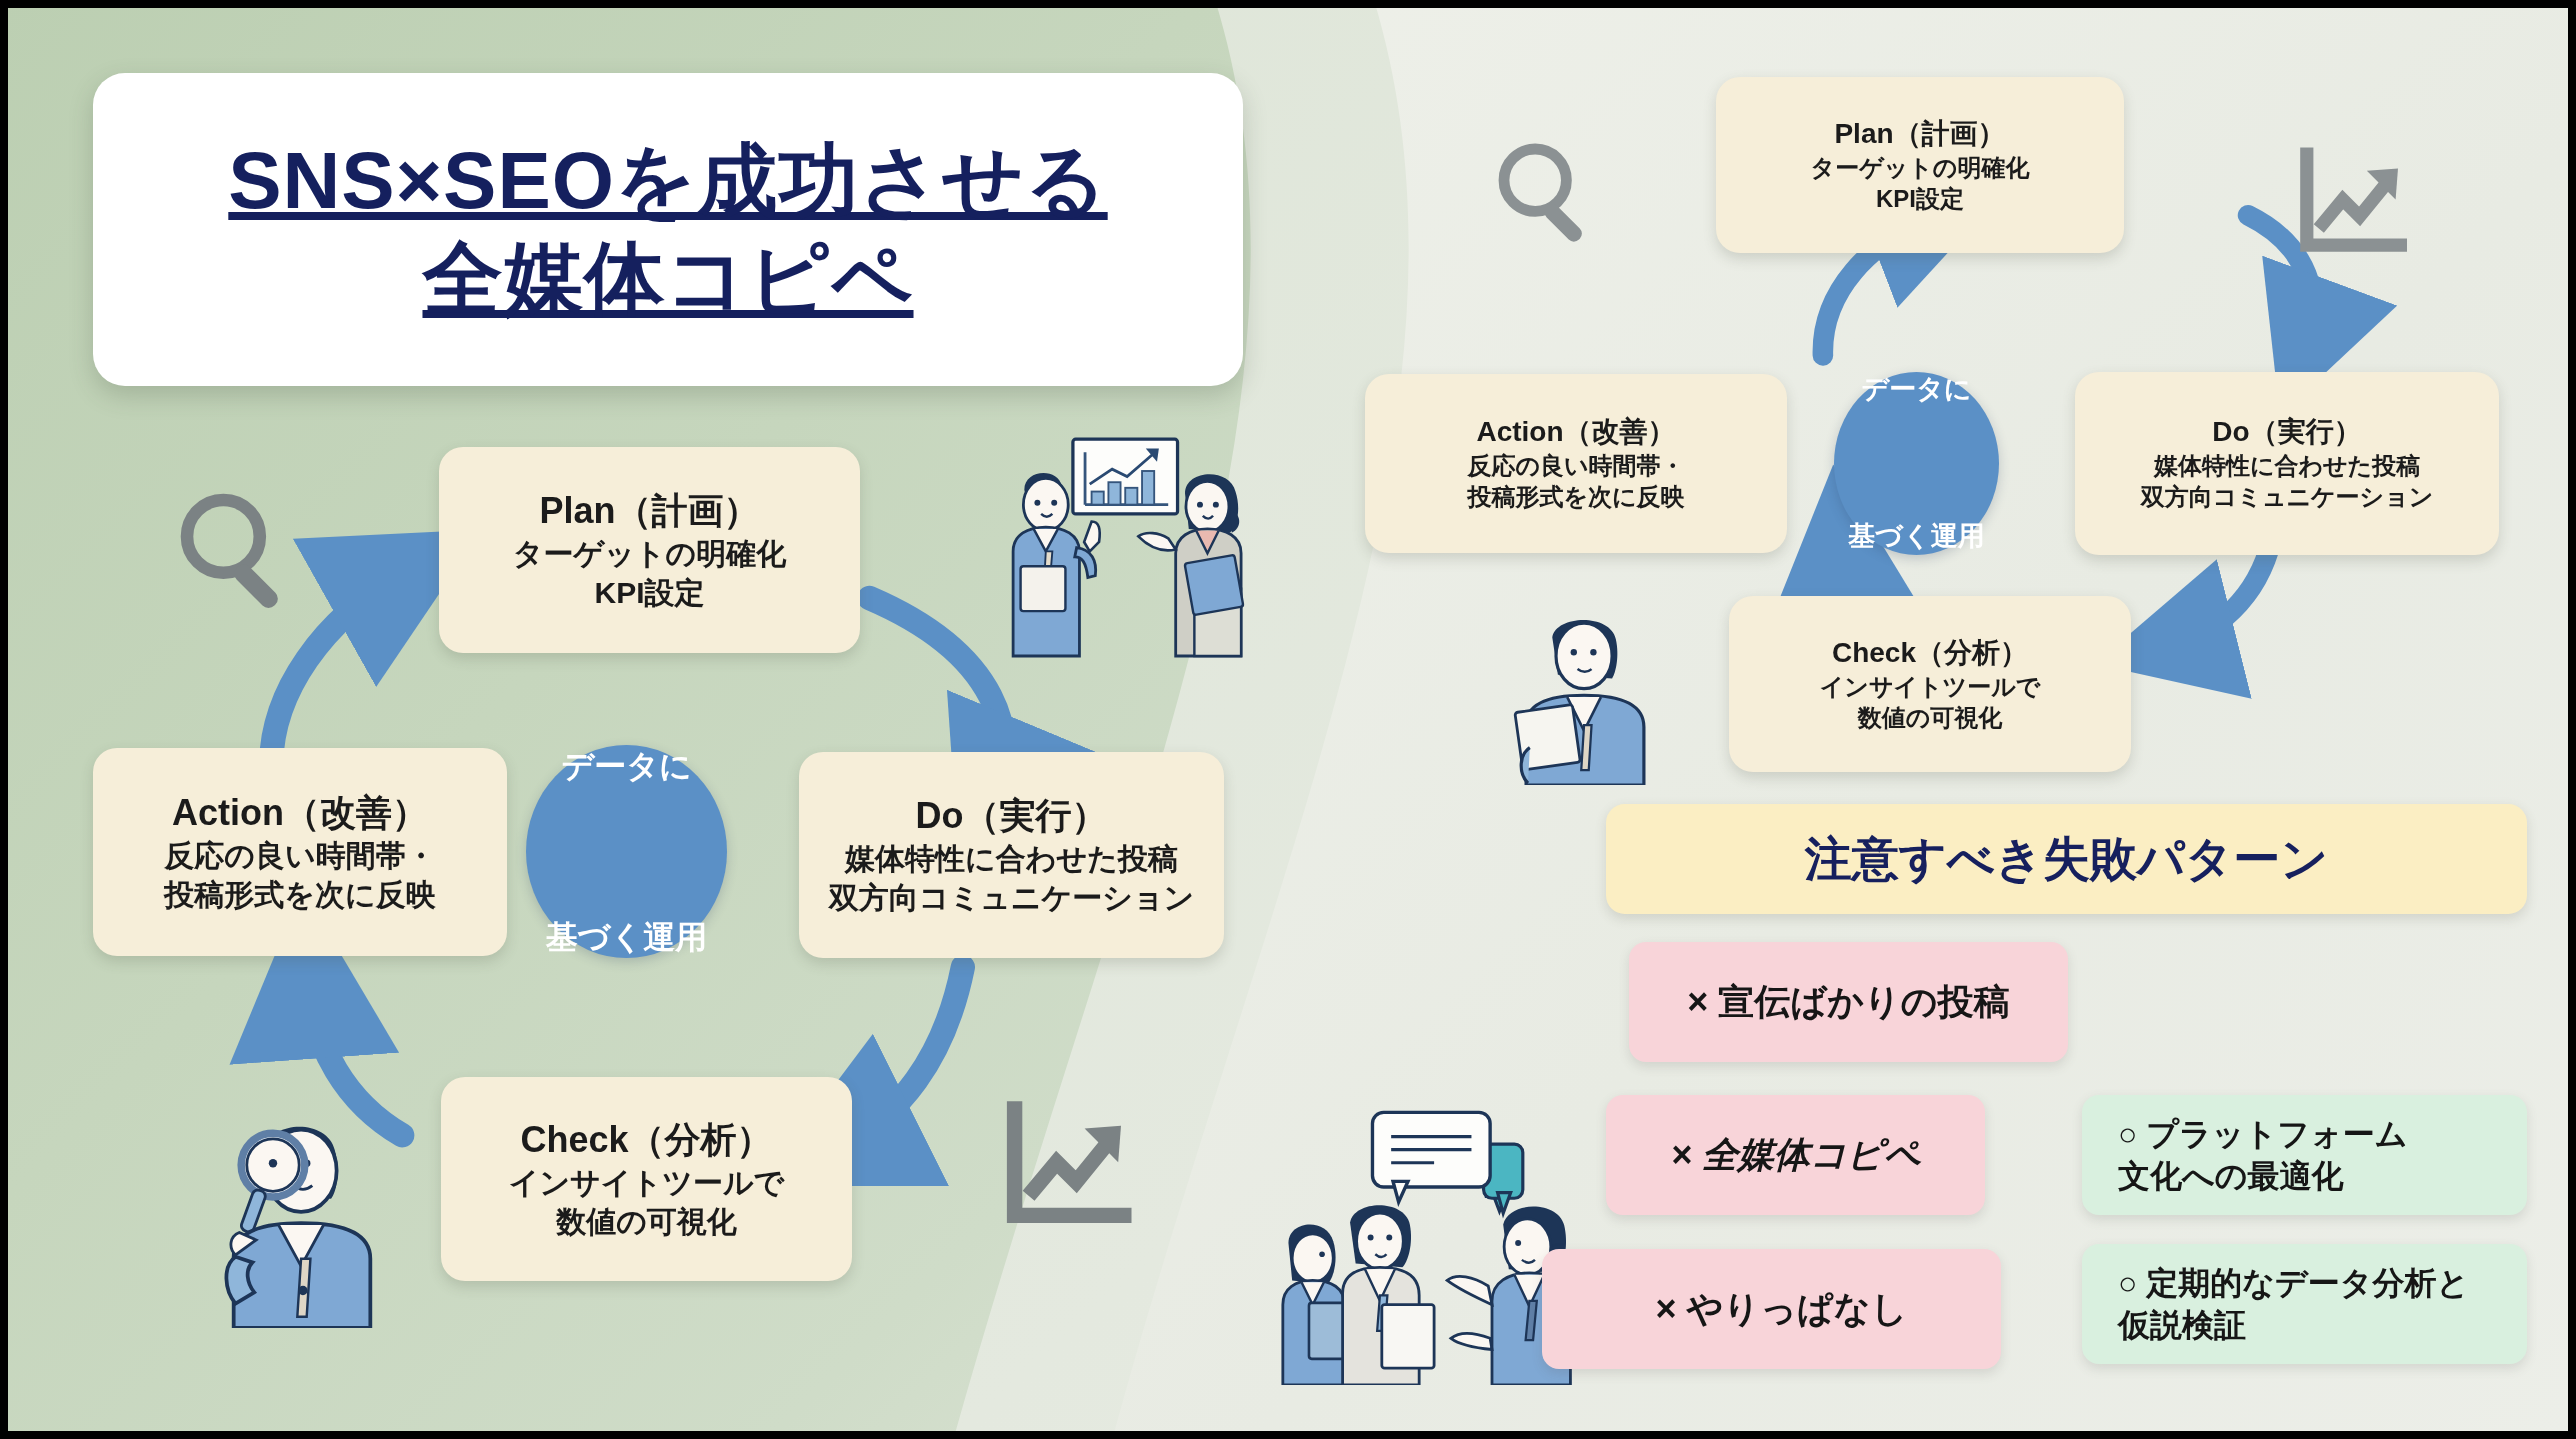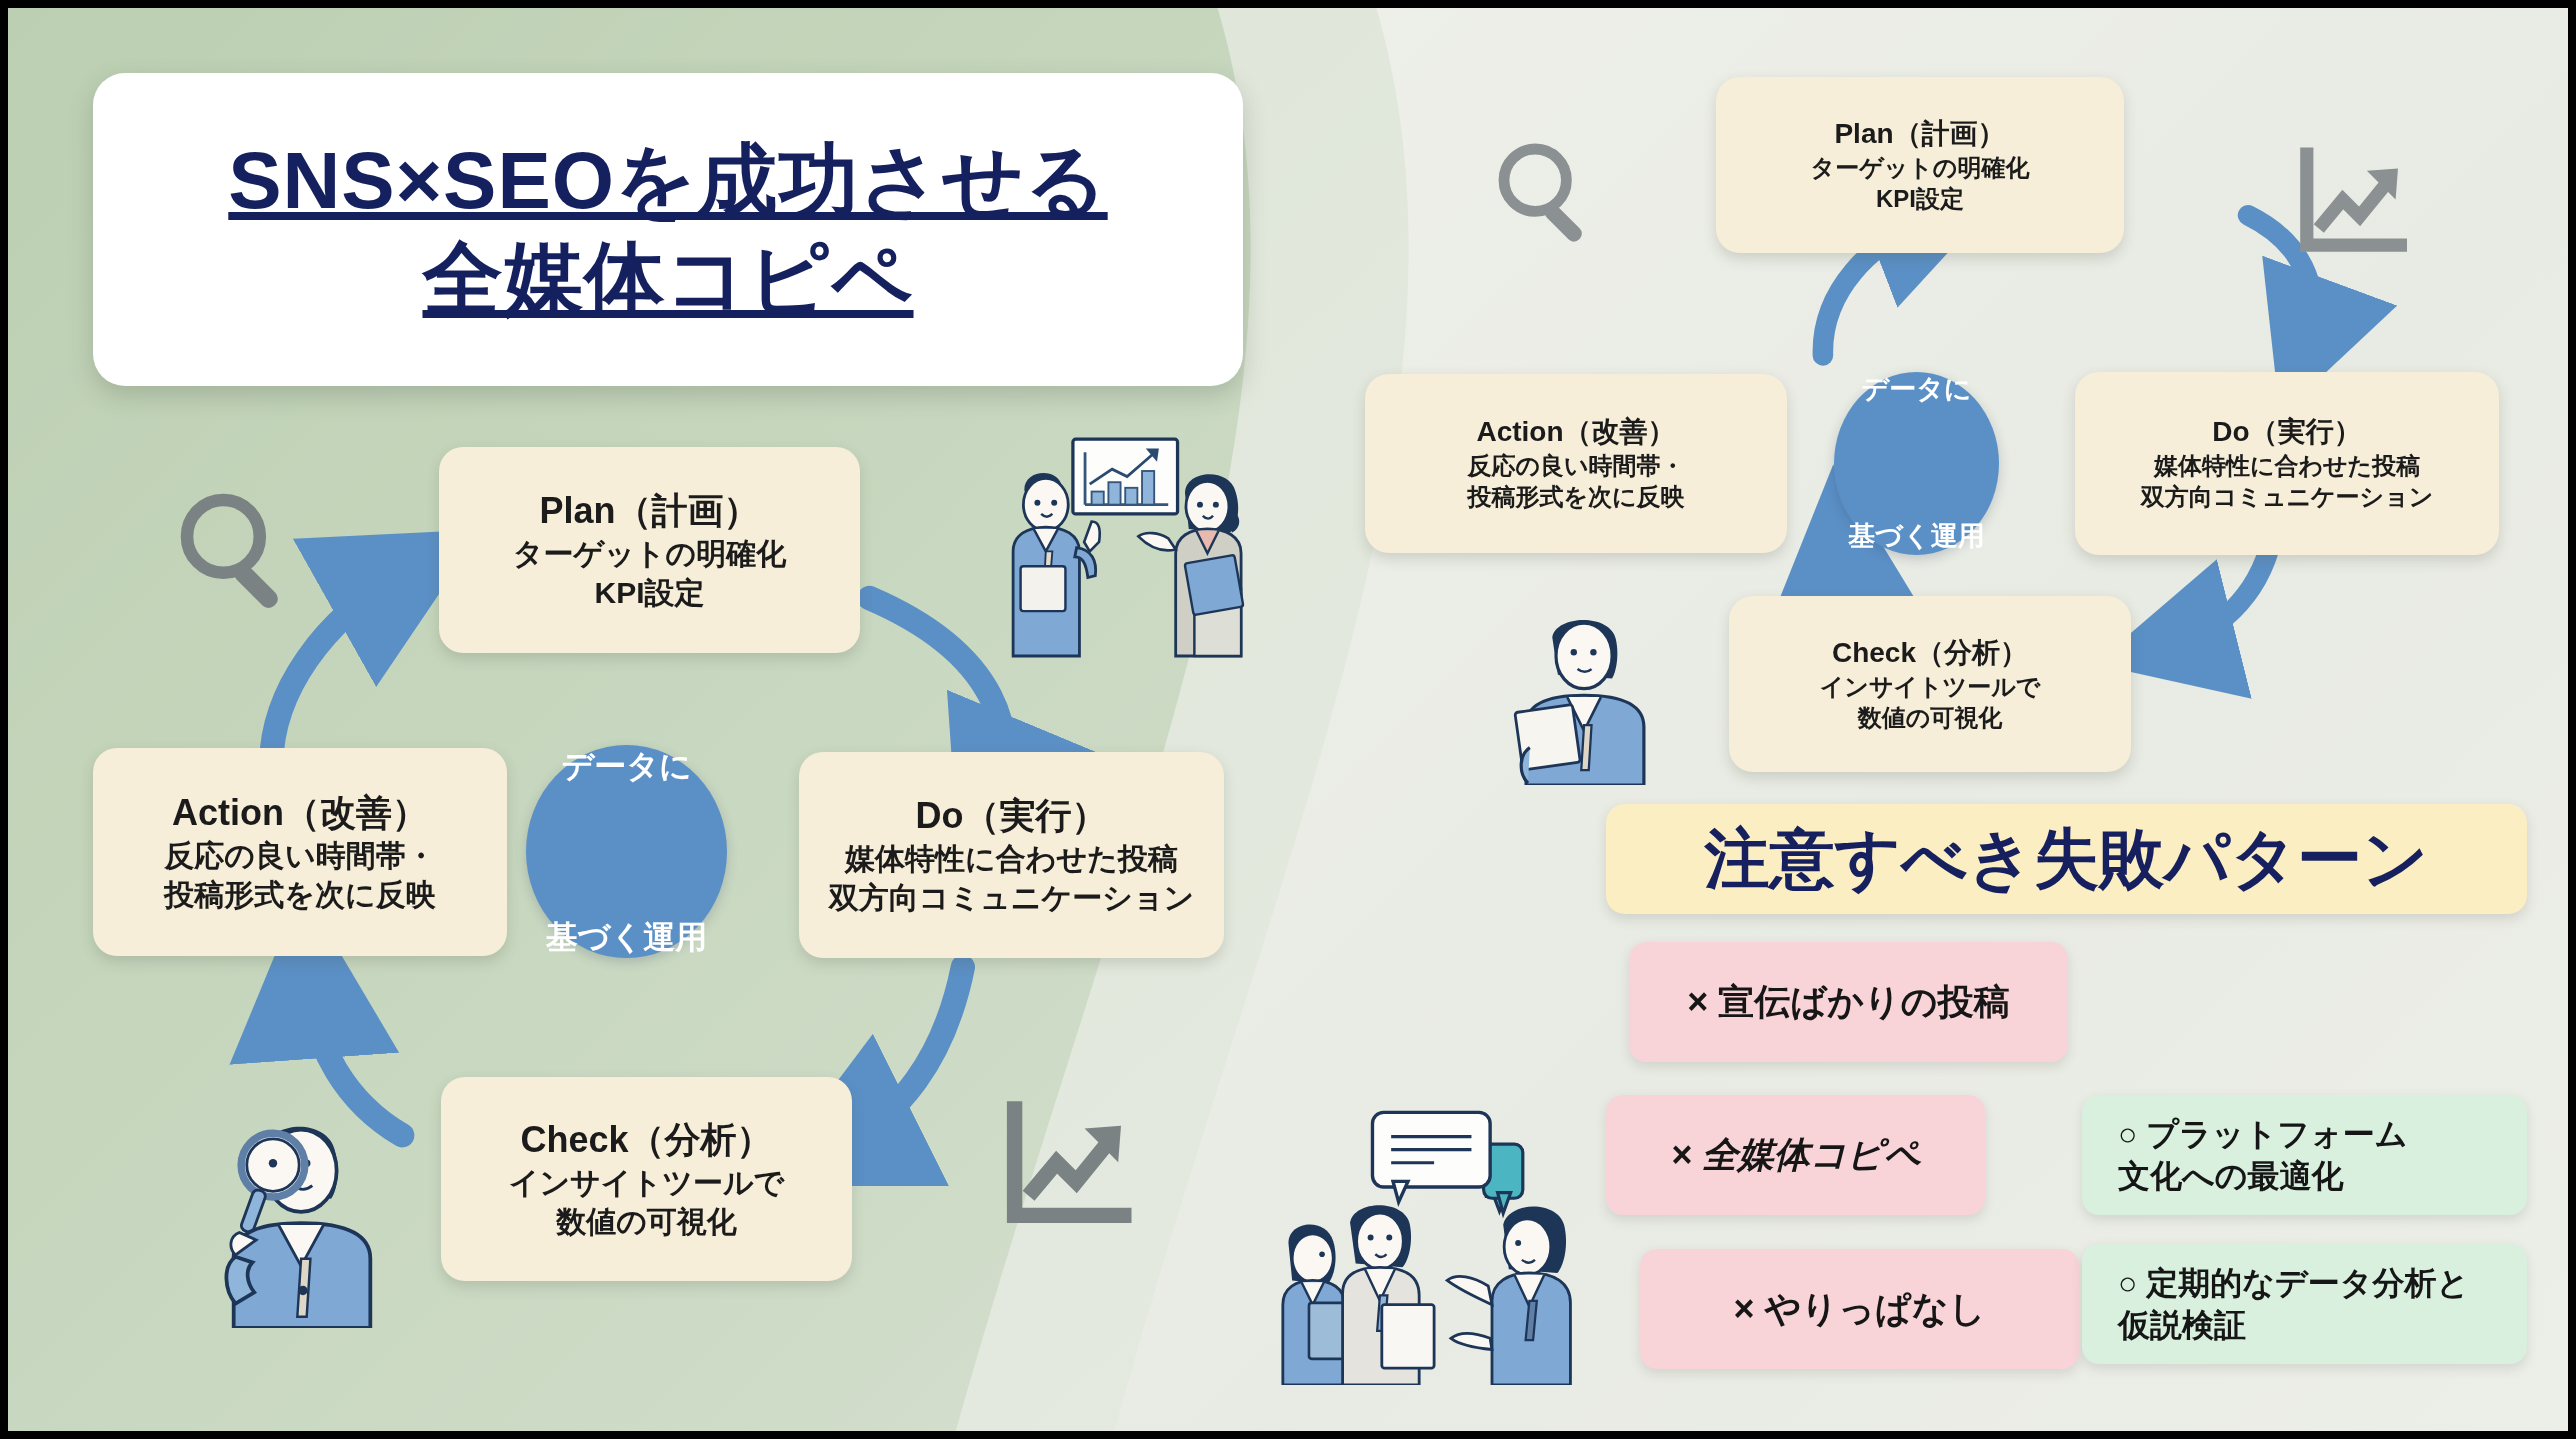--- a/index.html
+++ b/index.html
@@ -62,21 +62,21 @@
   
   .icon-g{position:absolute;}
 
   
   .fail-title{
     position:absolute;left:1606px;top:804px;width:921px;height:110px;
     background:#fbeec3;border-radius:18.7px;
     box-shadow:0 4.7px 11.2px rgba(80,80,60,.16);
     display:flex;align-items:center;justify-content:center;
   }
-  .fail-title span{color:#16205e;font-weight:bold;font-size:65px;white-space:nowrap;}
+  .fail-title span{color:#16205e;font-weight:bold;font-size:47px;white-space:nowrap;}
 
   .bad{
     position:absolute;background:#f8d4d9;border-radius:17px;
     box-shadow:0 4.7px 10.3px rgba(90,80,80,.15);
     display:flex;align-items:center;justify-content:center;
     color:#161616;font-weight:bold;font-size:36px;white-space:nowrap;
   }
   .good{
     position:absolute;background:#d9f0df;border-radius:17px;
     box-shadow:0 4.7px 10.3px rgba(80,90,80,.15);
@@ -341,21 +341,21 @@
   </div>
 
   <div class="bad" style="left:1606px;top:1095px;width:379px;height:120px;font-style:italic;">
     <span>× 全媒体コピペ</span>
   </div>
   <div class="good" style="left:2082px;top:1095px;width:445px;height:120px;">
     <span class="gtxt">○ プラットフォーム
 文化への最適化</span>
   </div>
 
-  <div class="bad" style="left:1640px;top:1249px;width:439px;height:120px;">
+  <div class="bad" style="left:1542px;top:1249px;width:439px;height:120px;padding-left:20px;">
     <span>× やりっぱなし</span>
   </div>
   <div class="good" style="left:2082px;top:1244px;width:445px;height:120px;">
     <span class="gtxt">○ 定期的なデータ分析と
 仮説検証</span>
   </div>
 
   <div class="frame-top"></div>
   <div class="frame-bot"></div>
   <div class="frame-left"></div>

